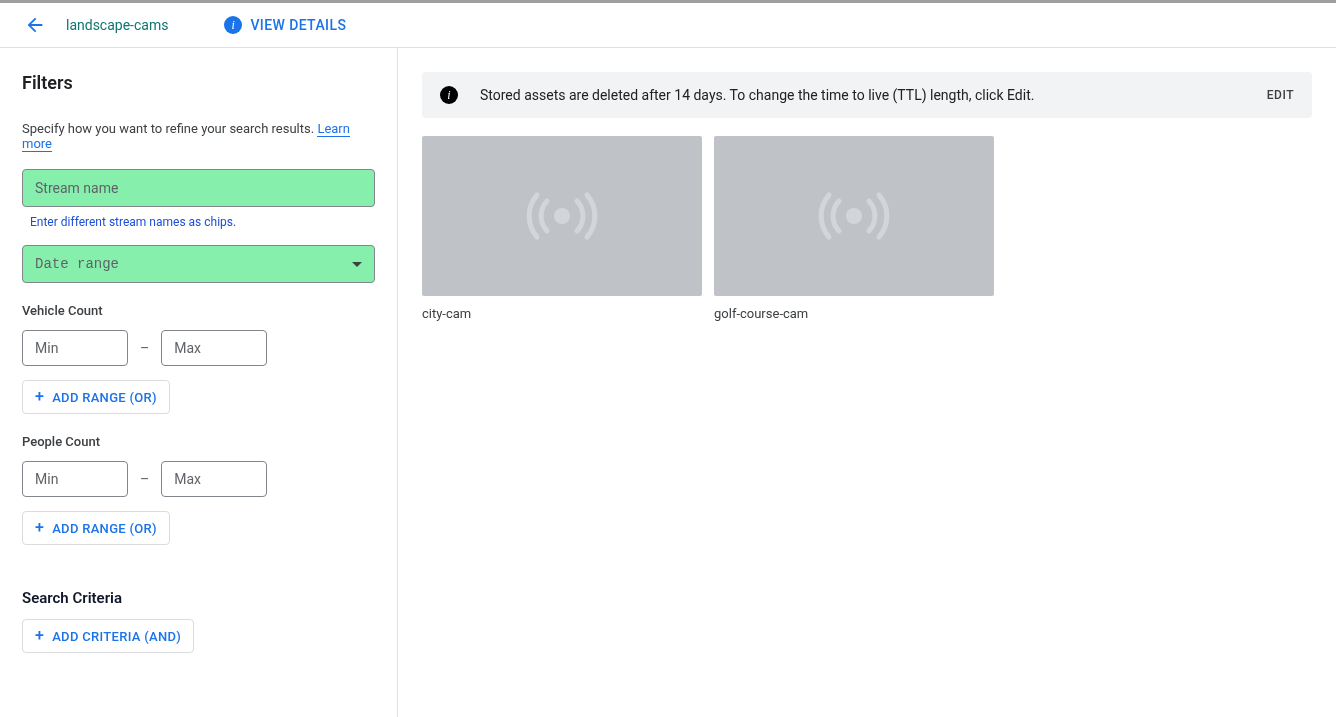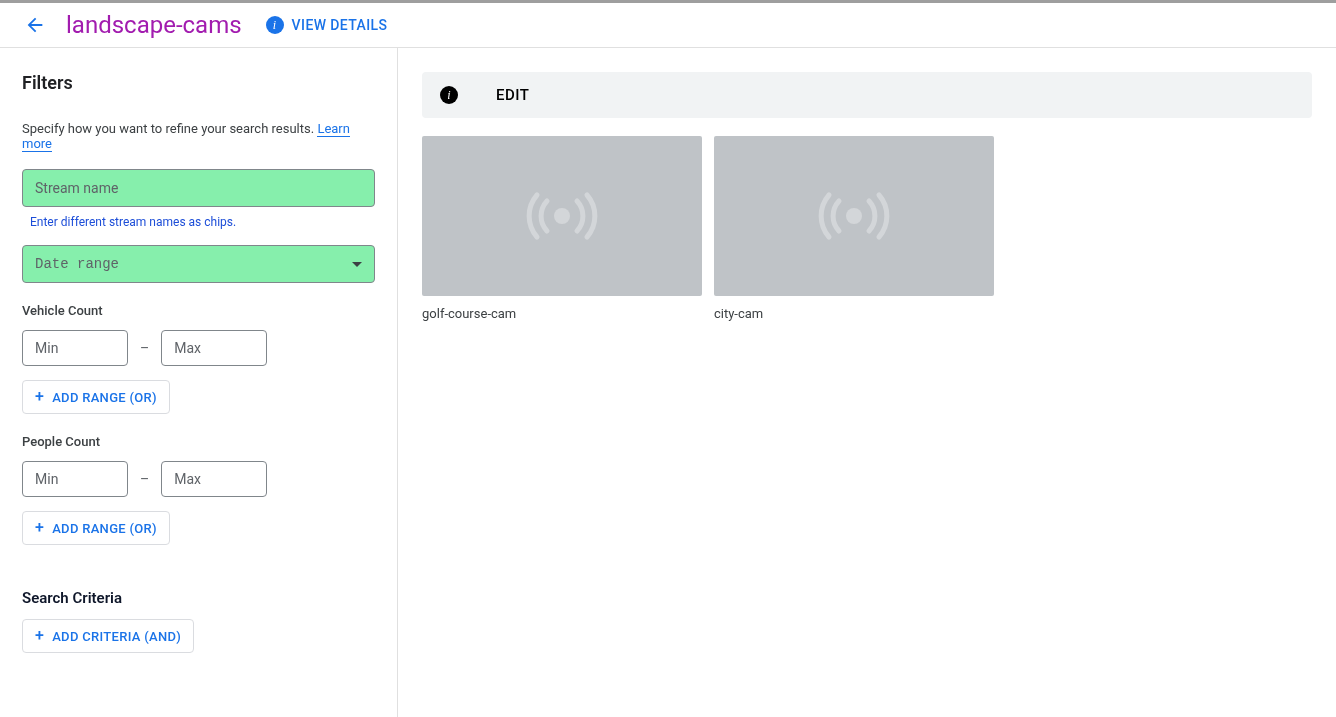--- a/index.html
+++ b/index.html
@@ -20,24 +20,24 @@
     padding: 0 16px 0 24px;
   }
   .back-arrow {
     color: #1a73e8;
     cursor: pointer;
     display: inline-flex;
     align-items: center;
     margin-right: 20px;
   }
   .topbar-title {
-    font-size: 24px;
+    font-size: 14px;
     font-weight: 400;
-    color: #a21caf;
-    margin-right: 24px;
+    color: #0f766e;
+    margin-right: 56px;
   }
   .view-details {
     display: inline-flex;
     align-items: center;
     color: #1a73e8;
     font-size: 14px;
     font-weight: 500;
     letter-spacing: 0.4px;
     cursor: pointer;
   }
@@ -161,22 +161,22 @@
   }
   .banner .bicon {
     width: 18px; height: 18px; border-radius: 50%;
     background: #000; color: #fff; font-style: italic;
     font-family: Georgia, serif; font-size: 12px;
     display: inline-flex; align-items: center; justify-content: center;
     margin-right: 22px;
   }
   .banner-text { font-size: 14px; color: #202124; flex: 1; }
   .banner-edit {
-    color: #000000;
-    font-size: 15px;
+    color: #404040;
+    font-size: 12px;
     font-weight: 500;
     letter-spacing: 0.5px;
     cursor: pointer;
     margin-left: 16px;
   }
 
   .cards {
     display: flex;
     gap: 12px;
   }
@@ -265,48 +265,49 @@
     <div class="section-label big">Search Criteria</div>
     <div class="chip-btn">
       <span class="plus">+</span>
       <span>ADD CRITERIA (AND)</span>
     </div>
   </aside>
 
   <main class="main">
     <div class="banner">
       <span class="bicon">i</span>
+      <span class="banner-text">Stored assets are deleted after 14 days. To change the time to live (TTL) length, click Edit.</span>
       <span class="banner-edit">EDIT</span>
     </div>
 
     <div class="cards">
       <div class="card">
         <div class="thumb">
           <svg width="78" height="50" viewBox="0 0 78 50">
             <g fill="none" stroke="#e4e6e8" stroke-width="5" stroke-linecap="round">
               <path d="M24 10 A22 22 0 0 0 24 40"></path>
               <path d="M14 4  A32 32 0 0 0 14 46"></path>
               <path d="M54 10 A22 22 0 0 1 54 40"></path>
               <path d="M64 4  A32 32 0 0 1 64 46"></path>
             </g>
             <circle cx="39" cy="25" r="8" fill="#e4e6e8"></circle>
           </svg>
         </div>
-        <div class="card-label">golf-course-cam</div>
+        <div class="card-label">city-cam</div>
       </div>
 
       <div class="card">
         <div class="thumb">
           <svg width="78" height="50" viewBox="0 0 78 50">
             <g fill="none" stroke="#e4e6e8" stroke-width="5" stroke-linecap="round">
               <path d="M24 10 A22 22 0 0 0 24 40"></path>
               <path d="M14 4  A32 32 0 0 0 14 46"></path>
               <path d="M54 10 A22 22 0 0 1 54 40"></path>
               <path d="M64 4  A32 32 0 0 1 64 46"></path>
             </g>
             <circle cx="39" cy="25" r="8" fill="#e4e6e8"></circle>
           </svg>
         </div>
-        <div class="card-label">city-cam</div>
+        <div class="card-label">golf-course-cam</div>
       </div>
     </div>
   </main>
 </div>
 
 </body></html>

